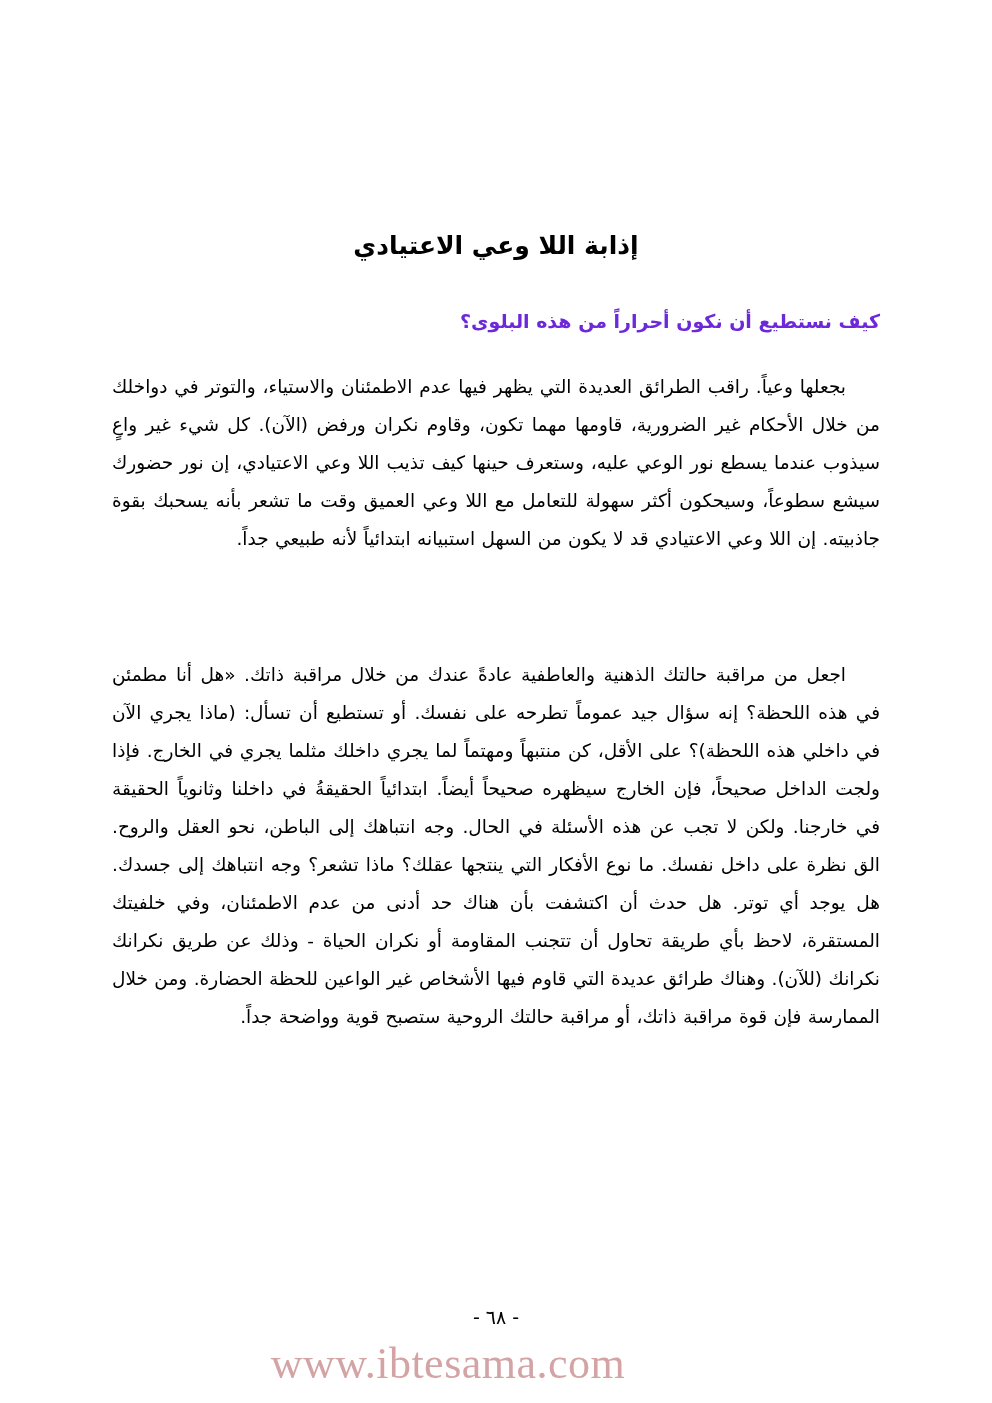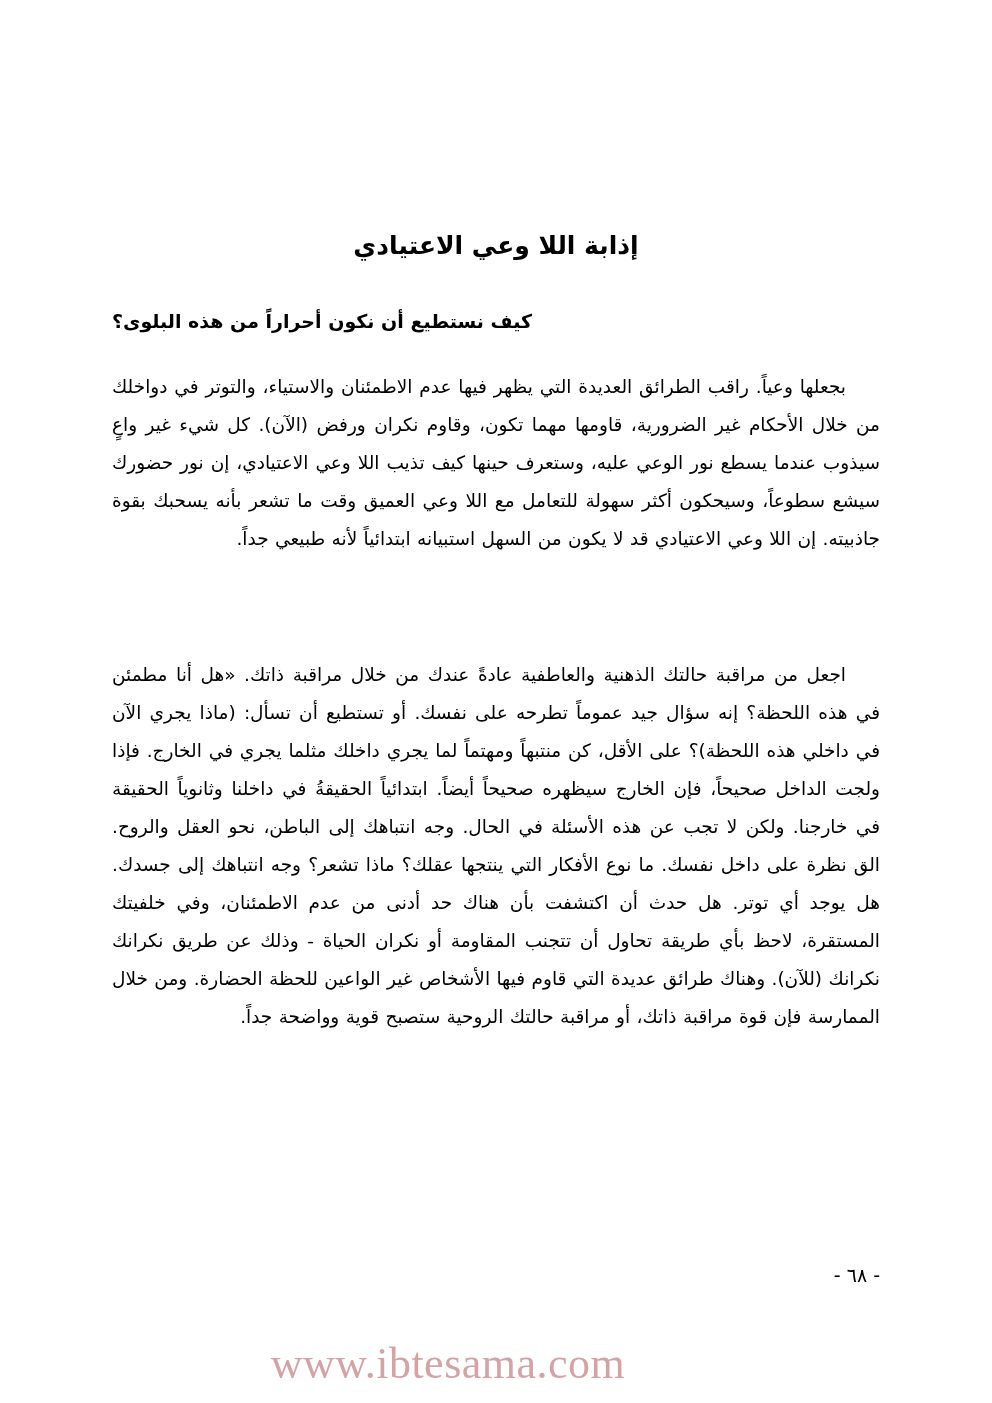--- a/index.html
+++ b/index.html
@@ -49,25 +49,25 @@
     color: #000;
   }
 
   .chapter-subtitle {
     margin: 0;
     padding: 0;
     position: absolute;
     top: 262px;
     right: 0;
     width: 768px;
-    text-align: left;
+    text-align: right;
     font-size: 19px;
     font-weight: 700;
     line-height: 1.25;
-    color: #000000;
+    color: #6d28d9;
   }
 
   .body-text {
     position: absolute;
     right: 0;
     width: 768px;
     text-align: justify;
     text-align-last: right;
     font-size: 18.5px;
     line-height: 38px;
@@ -79,23 +79,24 @@
   .para-2 { top: 608px; }
 
   .body-text p {
     margin: 0;
     padding: 0;
     text-indent: 34px;
   }
 
   .page-number {
     position: absolute;
-    top: 1216px;
+    top: 1258px;
     right: 0;
     width: 768px;
+    text-align: center;
     font-size: 19px;
     letter-spacing: 1px;
     color: #000;
   }
 
   .watermark {
     position: absolute;
     top: 1338px;
     left: 0;
     width: 896px;

